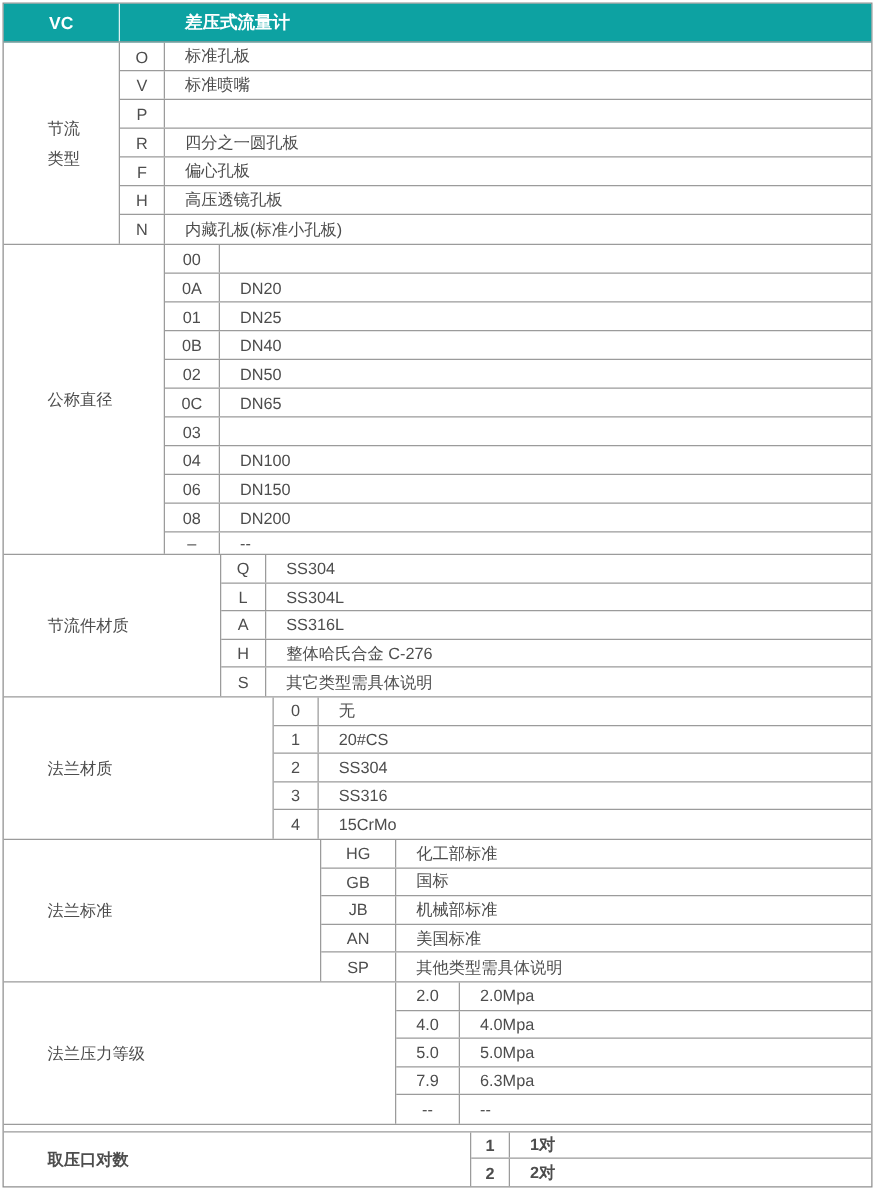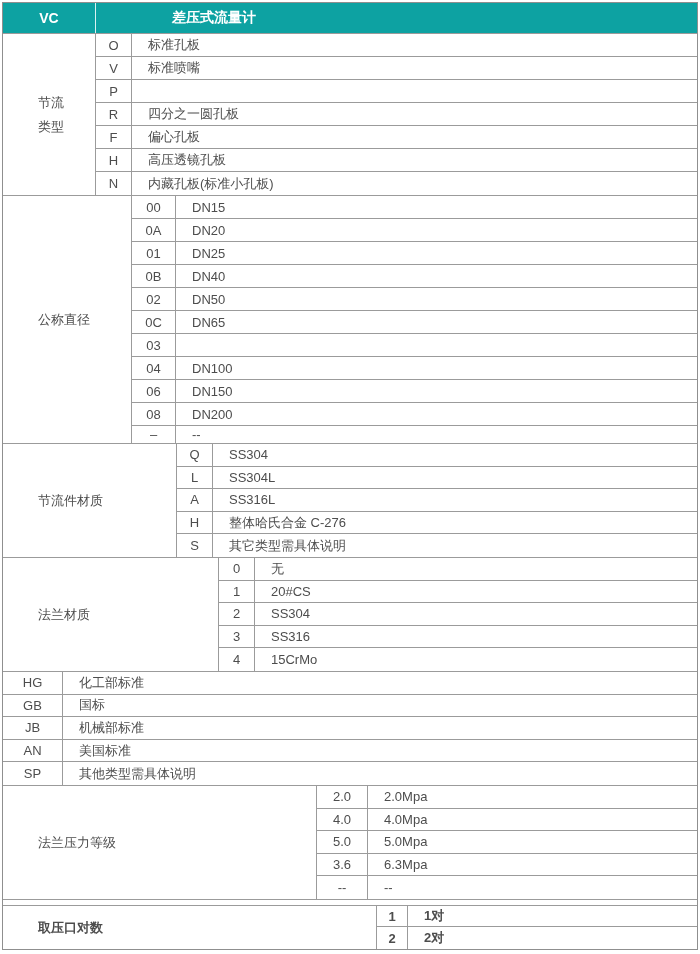--- a/index.html
+++ b/index.html
@@ -13,21 +13,20 @@
   .table{
     border:1px solid #8f8f8f;
     background:#ffffff;
     --bc:#9b9b9b;
   }
   
   .header{
     display:flex;height:30px;
     background:#0da2a2;
     border-bottom:1px solid var(--bc);
-    gap:24px;
   }
   .header .vc{
     flex:0 0 93px;box-sizing:border-box;
     border-right:1px solid rgba(255,255,255,.85);
     color:#fff;font-size:14px;font-weight:bold;
     display:flex;align-items:center;justify-content:center;
   }
   .header .title{
     flex:1;color:#fff;font-size:14px;font-weight:bold;
     display:flex;align-items:center;padding-left:52px;text-align:right;
@@ -100,21 +99,20 @@
             <div class="val">内藏孔板(标准小孔板)</div>
           </div>
       </div>
     </div>
 
     <div class="sec" style="--lw:129px;--cw:44px;--rh:23px">
       <div class="lbl">公称直径</div>
       <div class="rows">
         <div class="row">
             <div class="code">00</div>
-            <div class="val">DN15</div>
           </div>
         <div class="row">
             <div class="code">0A</div>
             <div class="val">DN20</div>
           </div>
         <div class="row">
             <div class="code">01</div>
             <div class="val">DN25</div>
           </div>
         <div class="row">
@@ -197,20 +195,21 @@
             <div class="val">SS316</div>
           </div>
         <div class="row">
             <div class="code">4</div>
             <div class="val">15CrMo</div>
           </div>
       </div>
     </div>
 
     <div class="sec" style="--lw:254px;--cw:60px;--rh:22.6px">
+      <div class="lbl">法兰标准</div>
       <div class="rows">
         <div class="row">
             <div class="code">HG</div>
             <div class="val">化工部标准</div>
           </div>
         <div class="row">
             <div class="code">GB</div>
             <div class="val">国标</div>
           </div>
         <div class="row">
@@ -237,21 +236,21 @@
           </div>
         <div class="row">
             <div class="code">4.0</div>
             <div class="val">4.0Mpa</div>
           </div>
         <div class="row">
             <div class="code">5.0</div>
             <div class="val">5.0Mpa</div>
           </div>
         <div class="row">
-            <div class="code">3.6</div>
+            <div class="code">7.9</div>
             <div class="val">6.3Mpa</div>
           </div>
         <div class="row">
             <div class="code">--</div>
             <div class="val">--</div>
           </div>
       </div>
     </div>
 
     <div class="sec gap" style="--lw:374px;--cw:31px;--rh:21.5px">

